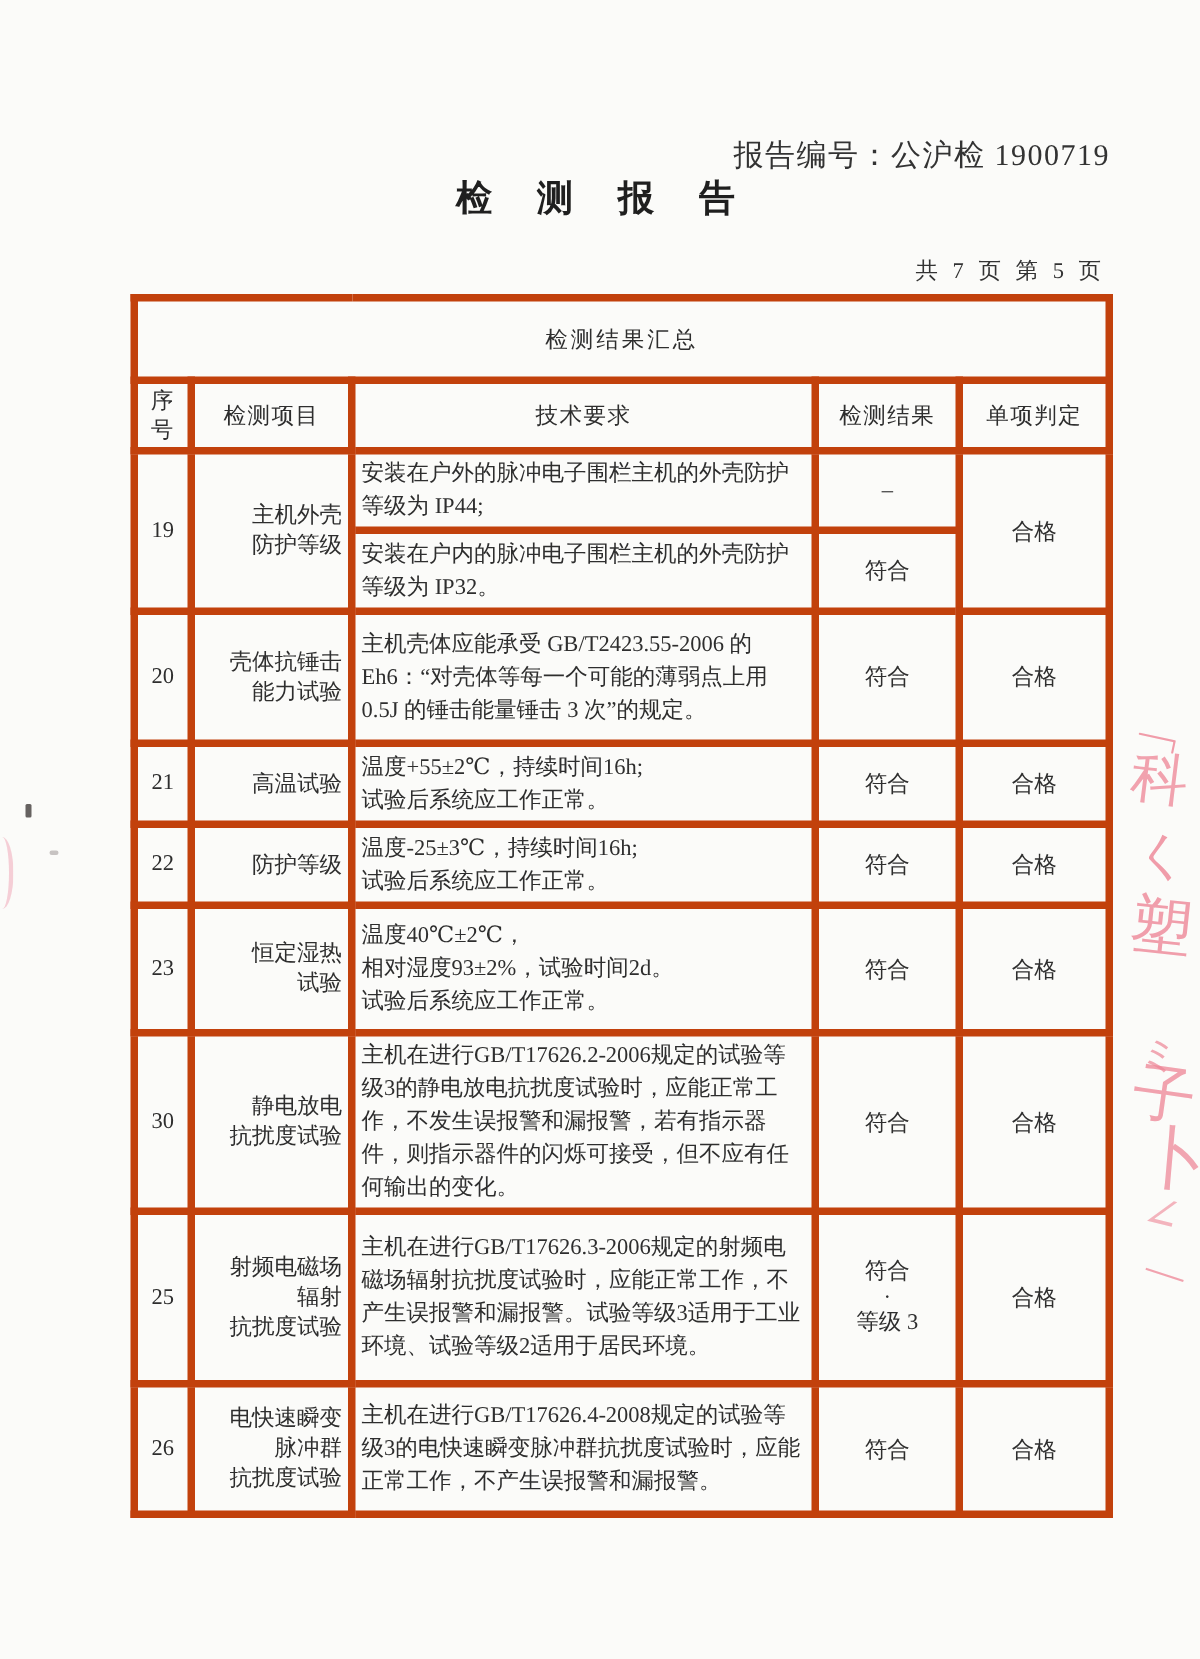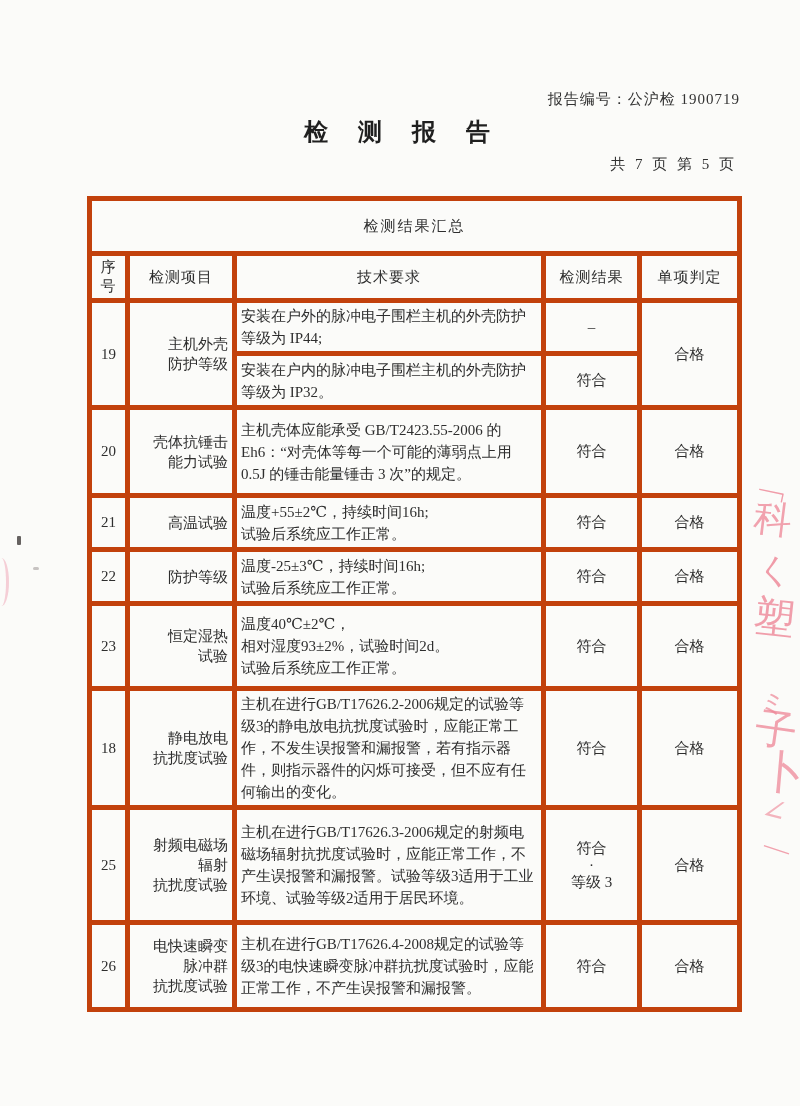--- a/index.html
+++ b/index.html
@@ -7,29 +7,29 @@
     width:800px;height:1106px;
     background:#efefee;
     font-family:"Liberation Serif","DejaVu Serif",serif;
   }
   .page{
     position:relative;width:800px;height:1106px;
     background:#fbfbf9;color:#2e2e2e;overflow:hidden;
   }
   .report-no{
     position:absolute;top:90px;right:60px;
-    font-size:15px;letter-spacing:1px;color:#333;
+    font-size:20px;letter-spacing:1px;color:#333;
   }
   .main-title{
     position:absolute;top:116px;left:0;width:100%;
     text-align:center;font-size:24px;font-weight:700;
     letter-spacing:6px;color:#1f1f1f;white-space:pre;
   }
   .page-info{
-    position:absolute;top:155px;right:63px;
+    position:absolute;top:171px;right:63px;
     font-size:15px;letter-spacing:3px;color:#333;
   }
   table.results{
     position:absolute;left:87px;top:196px;width:650px;
     border-collapse:collapse;table-layout:fixed;
     border:2px solid #2b2b2b;
   }
   table.results td{
     border:5px solid #c2410c;
     font-size:15px;color:#2e2e2e;
@@ -154,21 +154,21 @@
         <td class="c pre">恒定湿热
 试验</td>
         <td class="req">温度40℃±2℃，
 相对湿度93±2%，试验时间2d。
 试验后系统应工作正常。</td>
         <td class="c">符合</td>
         <td class="c">合格</td>
       </tr>
 
       <tr class="r24">
-        <td class="c">18</td>
+        <td class="c">30</td>
         <td class="c pre">静电放电
 抗扰度试验</td>
         <td class="req">主机在进行GB/T17626.2-2006规定的试验等级3的静电放电抗扰度试验时，应能正常工作，不发生误报警和漏报警，若有指示器件，则指示器件的闪烁可接受，但不应有任何输出的变化。</td>
         <td class="c">符合</td>
         <td class="c">合格</td>
       </tr>
 
       <tr class="r25">
         <td class="c">25</td>
         <td class="c pre">射频电磁场

